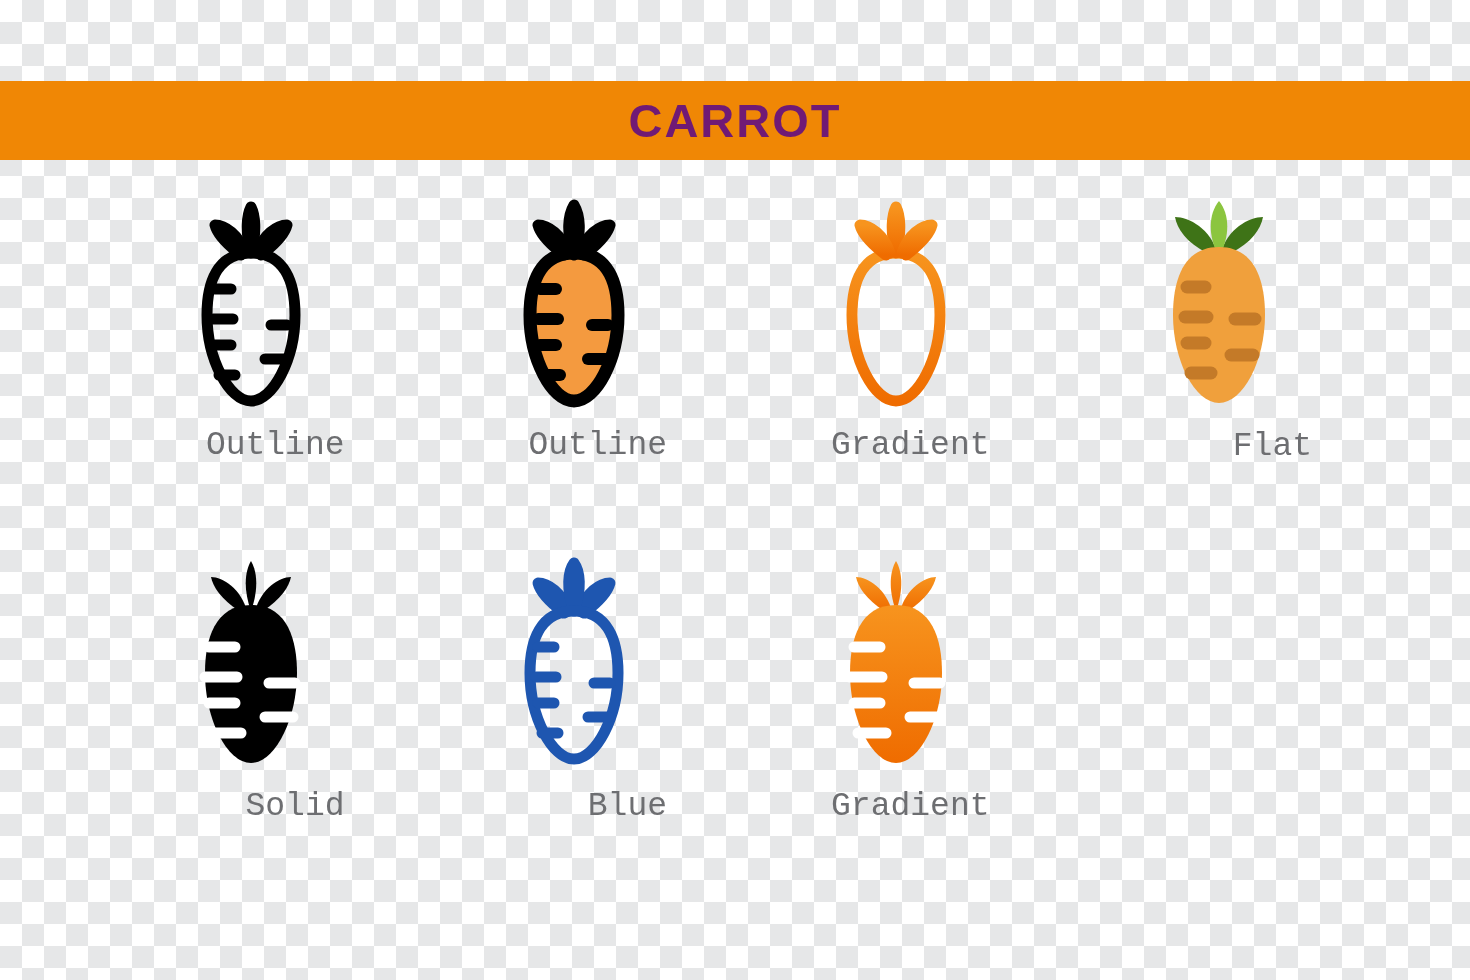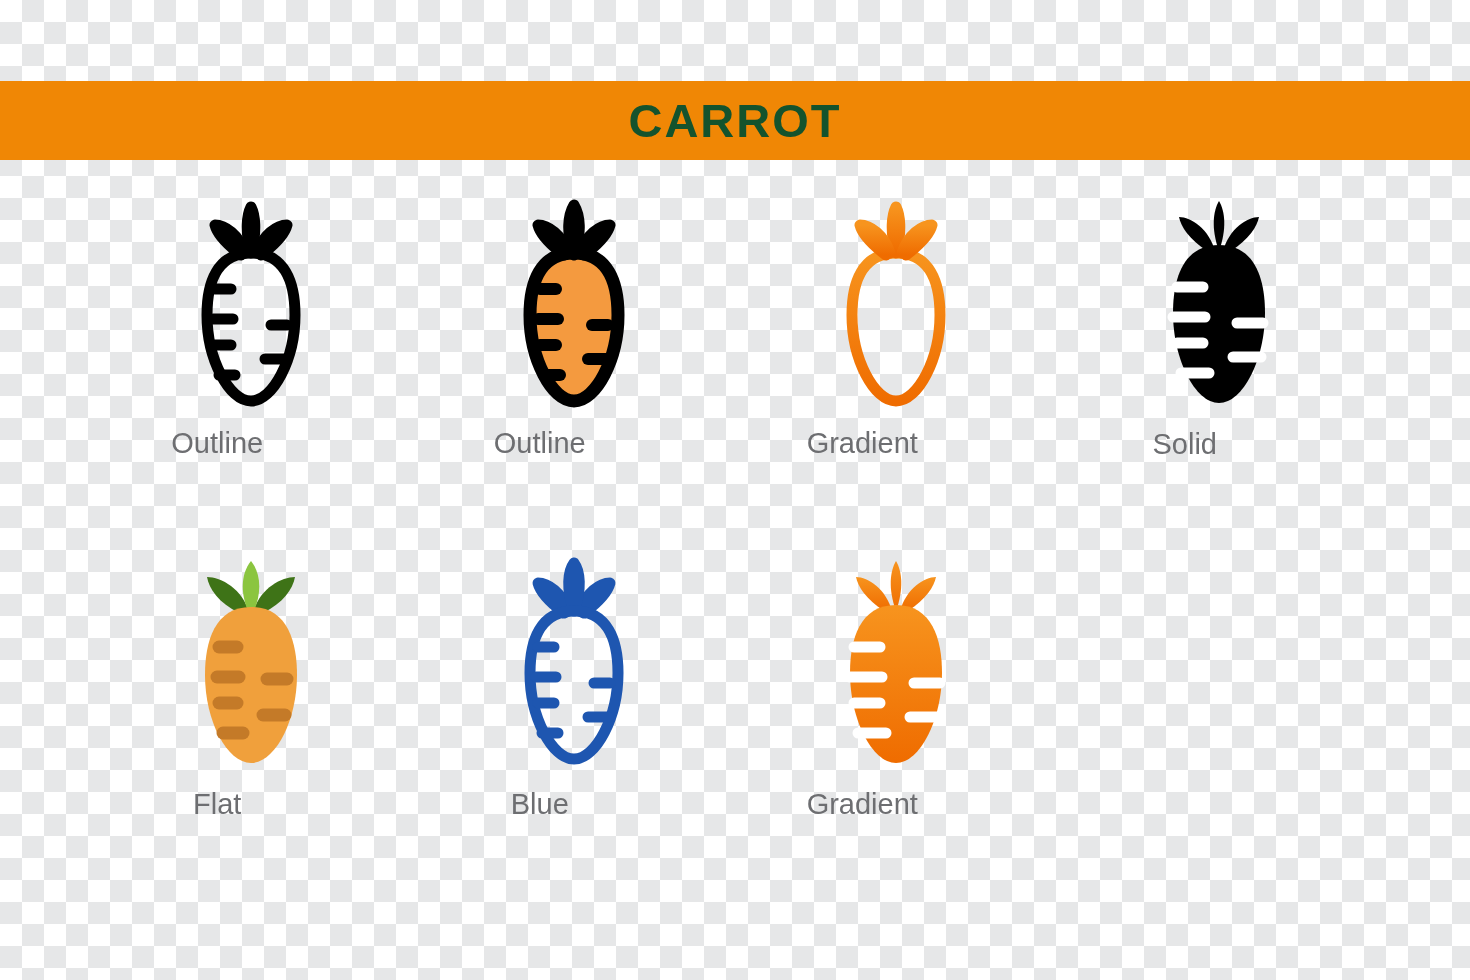--- a/index.html
+++ b/index.html
@@ -34,21 +34,21 @@
     left: 0;
     top: 81px;
     width: 1470px;
     height: 79px;
     background: #f08705;
     display: flex;
     align-items: center;
     justify-content: center;
   }
   .banner-title {
-    color: #14532d;
+    color: #701a75;
     font-size: 47px;
     font-weight: bold;
     letter-spacing: 2px;
     line-height: 1;
     font-family: "Liberation Sans", sans-serif;
   }
 
   
   .grid {
     position: absolute;
@@ -70,26 +70,26 @@
     height: 240px;
     display: flex;
     align-items: center;
     justify-content: center;
   }
   .icon-box svg { display: block; }
 
   .cell-label {
     margin-top: 4px;
     width: 100%;
-    text-align: center;
+    text-align: right;
     padding-right: 68px;
     box-sizing: border-box;
     color: #6d6e71;
-    font-size: 29px;
-    font-family: Liberation Sans, sans-serif;
+    font-size: 33px;
+    font-family: Liberation Mono, monospace;
     line-height: 1;
     white-space: nowrap;
   }
   .row2 .icon-box { height: 235px; }
   .row2 .cell-label { margin-top: 10px; }
 </style>
 </head>
 <body>
 
 <div class="page">
@@ -163,62 +163,62 @@
             <path d="M40 178 L 24 178"></path>
           </g>
         </svg>
       </div>
       <div class="cell-label">Gradient</div>
     </div>
 
     <div class="cell row2">
       <div class="icon-box">
         <svg width="112" height="216" viewBox="0 0 112 216">
-          <g fill="#000000">
-            <path d="M44 56 C 26 44 18 32 16 22 C 28 22 46 34 52 56 Z"></path>
-            <path d="M68 56 C 86 44 94 32 96 22 C 84 22 66 34 60 56 Z"></path>
-            <path d="M56 56 C 48 34 50 16 56 6 C 62 16 64 34 56 56 Z"></path>
-            <path d="M56 50 C 20 50 10 84 10 118 C 10 164 32 208 56 208 C 80 208 102 164 102 118 C 102 84 92 50 56 50 Z"></path>
-          </g>
-          <g fill="none" stroke="#ffffff" stroke-width="11" stroke-linecap="round">
-            <path d="M40 92 L 14 92"></path>
-            <path d="M74 128 L 100 128"></path>
-            <path d="M42 122 L 10 122"></path>
-            <path d="M40 148 L 14 148"></path>
-            <path d="M70 162 L 98 162"></path>
-            <path d="M46 178 L 18 178"></path>
-          </g>
-        </svg>
-      </div>
-      <div class="cell-label">Solid</div>
-    </div>
-
-    <div class="cell row2">
-      <div class="icon-box">
-        <svg width="112" height="216" viewBox="0 0 112 216">
           <path d="M44 58 C 24 48 14 34 12 22 C 26 22 48 34 54 58 Z" fill="#3e7317"></path>
           <path d="M68 58 C 88 48 98 34 100 22 C 86 22 64 34 58 58 Z" fill="#3e7317"></path>
           <path d="M56 62 C 44 40 46 18 56 6 C 66 18 68 40 56 62 Z" fill="#8bc53f"></path>
           <path d="M56 52 C 20 52 10 86 10 120 C 10 166 32 208 56 208 C 80 208 102 166 102 120 C 102 86 92 52 56 52 Z" fill="#f0a03c"></path>
           <g fill="none" stroke="#c47a28" stroke-width="13" stroke-linecap="round">
             <path d="M42 92 L 24 92"></path>
             <path d="M72 124 L 92 124"></path>
             <path d="M44 122 L 22 122"></path>
             <path d="M42 148 L 24 148"></path>
             <path d="M68 160 L 90 160"></path>
             <path d="M48 178 L 28 178"></path>
           </g>
         </svg>
       </div>
       <div class="cell-label">Flat</div>
     </div>
 
     <div class="cell row2">
       <div class="icon-box">
         <svg width="112" height="216" viewBox="0 0 112 216">
+          <g fill="#000000">
+            <path d="M44 56 C 26 44 18 32 16 22 C 28 22 46 34 52 56 Z"></path>
+            <path d="M68 56 C 86 44 94 32 96 22 C 84 22 66 34 60 56 Z"></path>
+            <path d="M56 56 C 48 34 50 16 56 6 C 62 16 64 34 56 56 Z"></path>
+            <path d="M56 50 C 20 50 10 84 10 118 C 10 164 32 208 56 208 C 80 208 102 164 102 118 C 102 84 92 50 56 50 Z"></path>
+          </g>
+          <g fill="none" stroke="#ffffff" stroke-width="11" stroke-linecap="round">
+            <path d="M40 92 L 14 92"></path>
+            <path d="M74 128 L 100 128"></path>
+            <path d="M42 122 L 10 122"></path>
+            <path d="M40 148 L 14 148"></path>
+            <path d="M70 162 L 98 162"></path>
+            <path d="M46 178 L 18 178"></path>
+          </g>
+        </svg>
+      </div>
+      <div class="cell-label">Solid</div>
+    </div>
+
+    <div class="cell row2">
+      <div class="icon-box">
+        <svg width="112" height="216" viewBox="0 0 112 216">
           <path d="M46 58 C 30 46 22 36 20 28 C 30 28 44 38 50 56 Z" fill="#a8dff0" stroke="#1e56b0" stroke-width="11" stroke-linejoin="round"></path>
           <path d="M66 58 C 82 46 90 36 92 28 C 82 28 68 38 62 56 Z" fill="#a8dff0" stroke="#1e56b0" stroke-width="11" stroke-linejoin="round"></path>
           <path d="M56 56 C 48 34 50 16 56 8 C 62 16 64 34 56 56 Z" fill="#a8dff0" stroke="#1e56b0" stroke-width="11" stroke-linejoin="round"></path>
           <g fill="none" stroke="#1e56b0" stroke-width="11" stroke-linecap="round" stroke-linejoin="round">
             <path d="M56 56 C 22 56 12 86 12 118 C 12 162 34 204 56 204 C 78 204 100 162 100 118 C 100 86 90 56 56 56 Z"></path>
             <path d="M36 92 L 20 92"></path>
             <path d="M76 128 L 92 128"></path>
             <path d="M38 122 L 18 122"></path>
             <path d="M36 148 L 20 148"></path>
             <path d="M70 162 L 90 162"></path>

